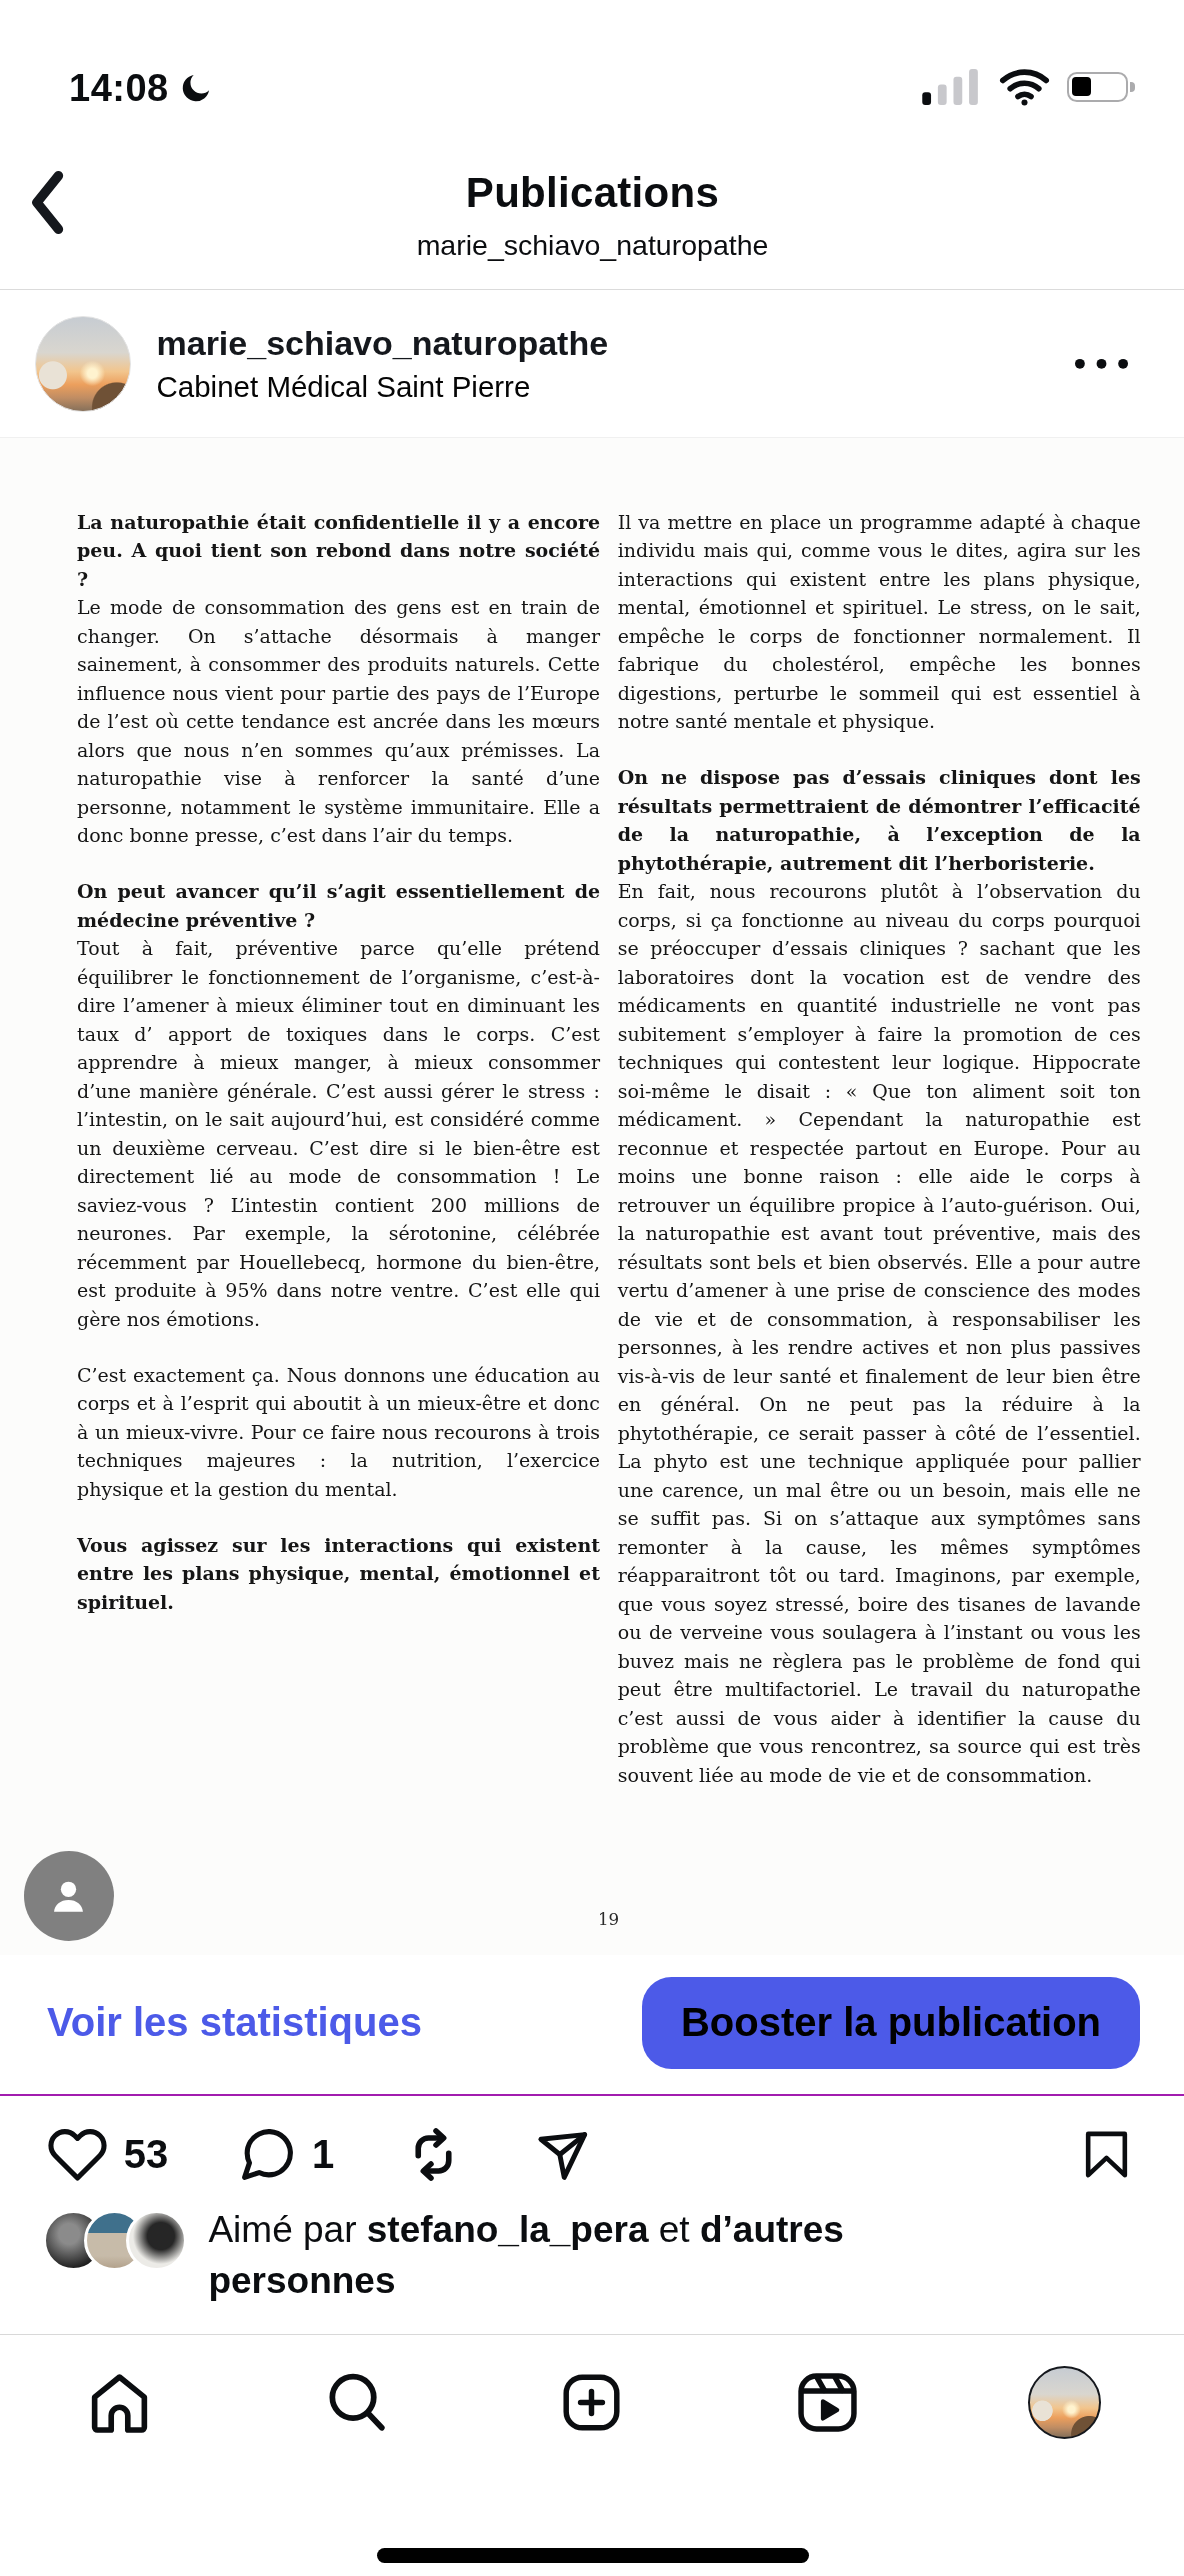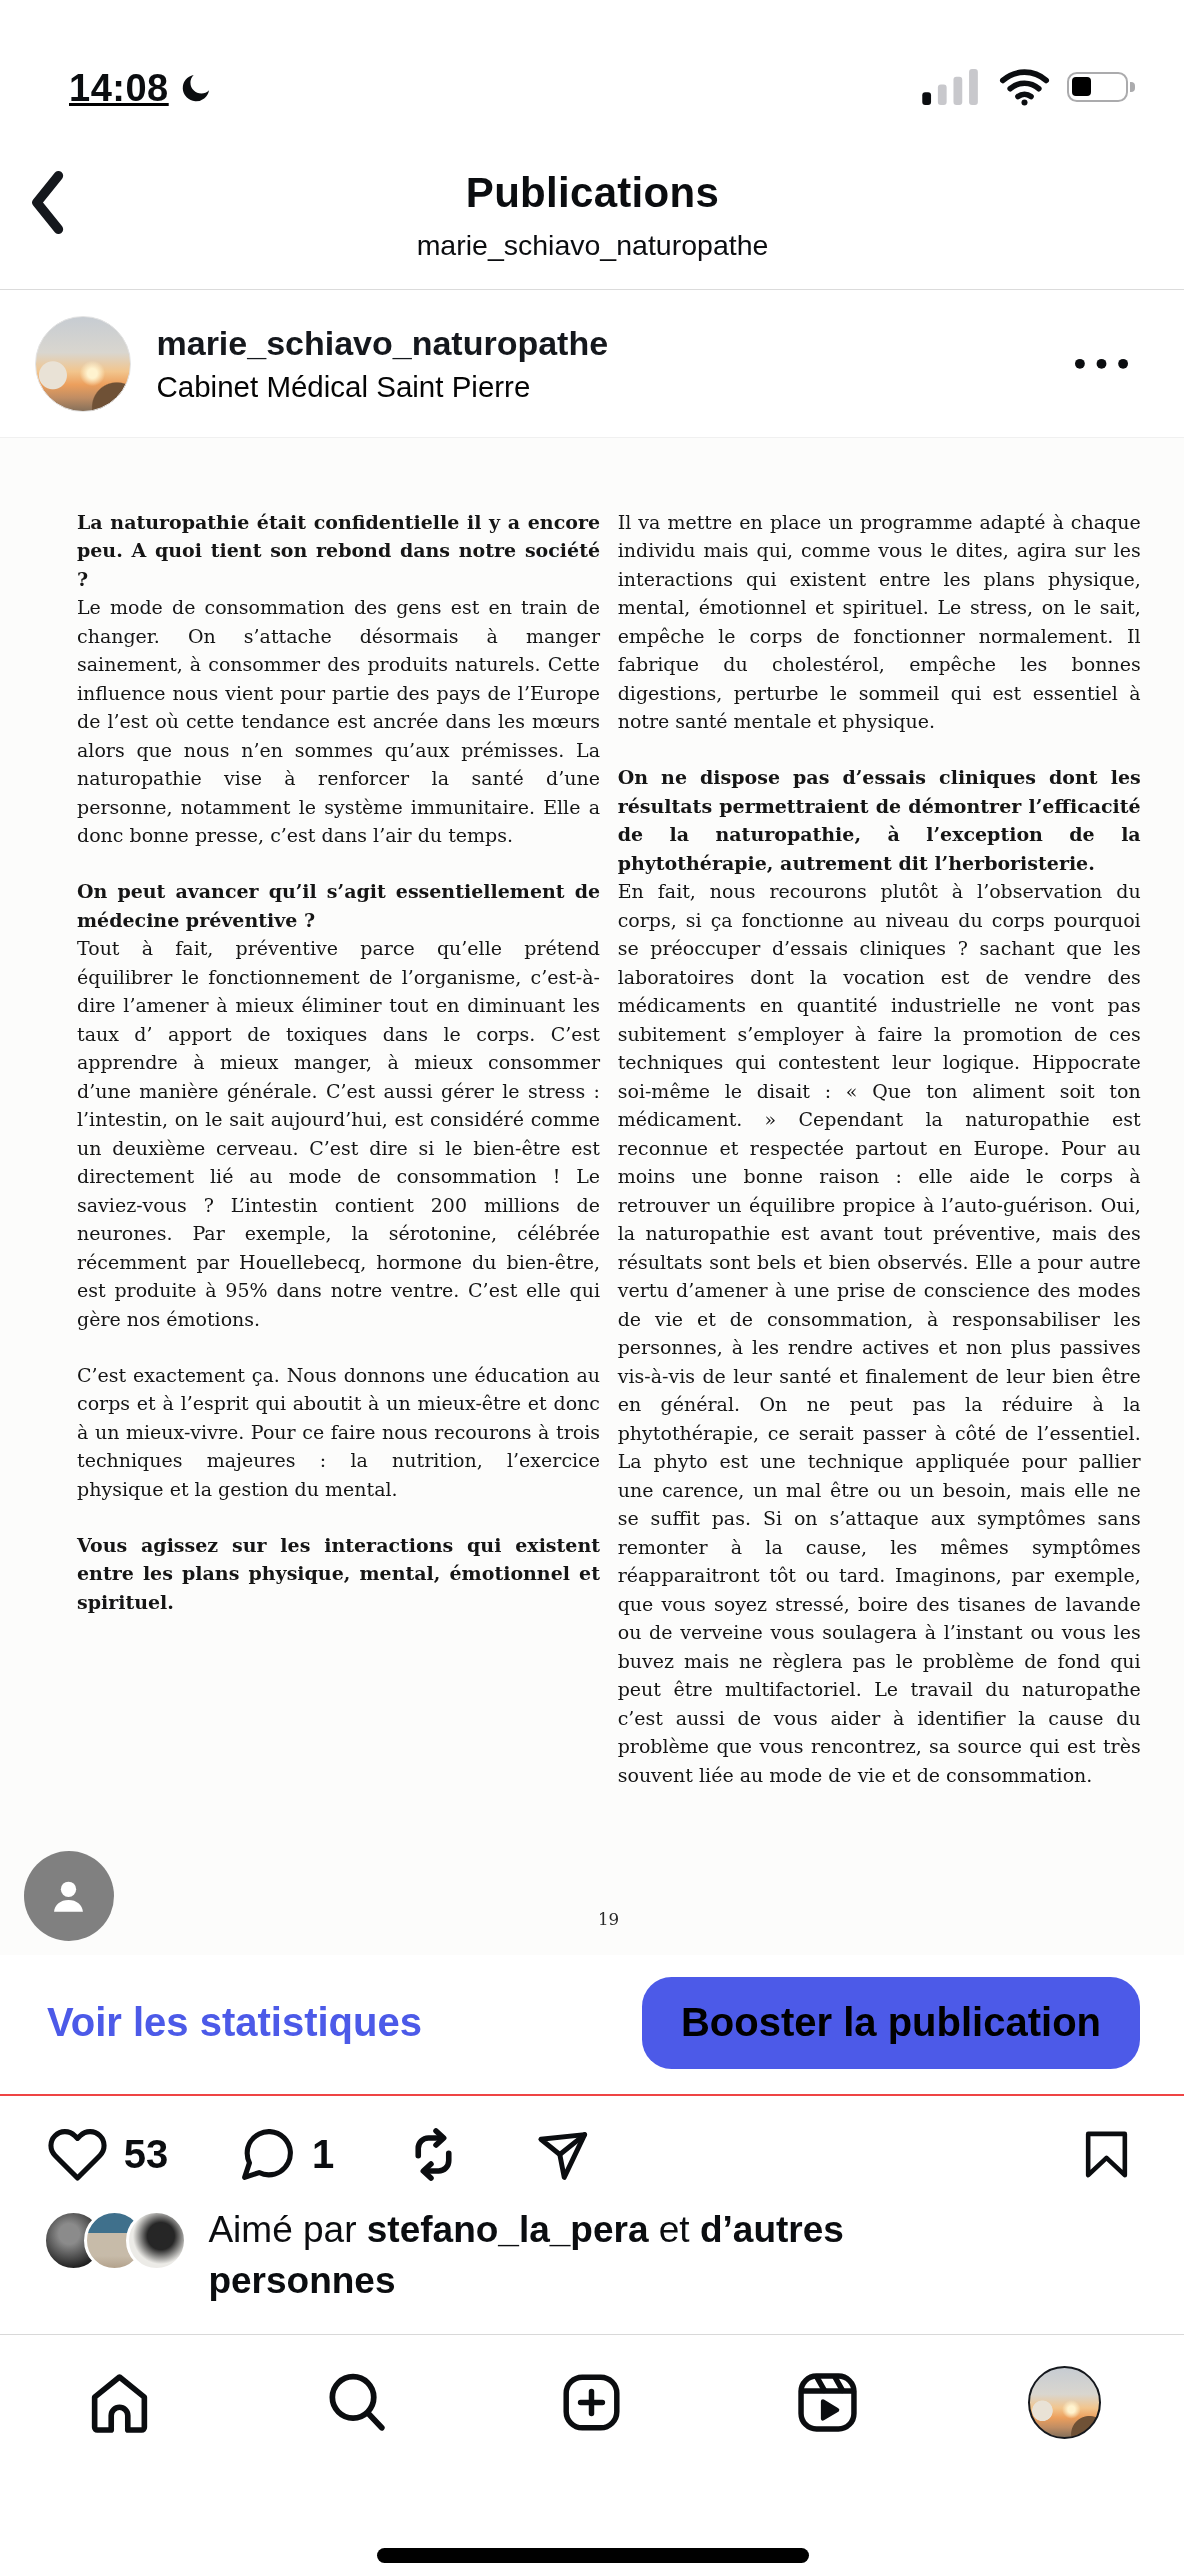--- a/index.html
+++ b/index.html
@@ -3,21 +3,21 @@
 <meta charset="utf-8">
 <style>
   :root{ --accent:#4C5AE8; --ink:#15181d; --divider:#DBDBDB; }
   *{box-sizing:border-box; margin:0; padding:0;}
   html,body{background:#fff;}
   body{font-family:"Liberation Sans", sans-serif; color:#000;}
   .screen{width:1185px; height:2576px; background:#fff; display:flex; flex-direction:column; overflow:hidden; position:relative;}
 
   
   .status-bar{height:116px; flex:0 0 auto; display:flex; align-items:flex-end; justify-content:space-between; padding:0 57px 5.9px 69px;}
-  .sb-left{display:flex; align-items:center; gap:7.9px;text-decoration:underline;}
+  .sb-left{display:flex; align-items:center; gap:7.9px;}
   .sb-time{font-size:38px; font-weight:700; letter-spacing:0.5px; color:#0b0d10;}
   .sb-right{display:flex; align-items:center; gap:15.7px; padding-bottom:3.9px;}
   .battery{position:relative; width:61px; height:30px; border:2.9px solid #ABABAD; border-radius:9.8px; display:flex; align-items:center; padding:2.9px;}
   .battery-fill{width:19.6px; height:18.7px; background:#000; border-radius:3.9px;}
   .battery-tip{position:absolute; right:-8.8px; top:7.9px; width:4.9px; height:10.8px; background:#ABABAD; border-radius:0 3.9px 3.9px 0;}
 
   
   .nav-header{position:relative; flex:0 0 auto; text-align:center; padding:53px 0 27.5px; border-bottom:1px solid var(--divider);}
   .back-btn{position:absolute; left:23.6px; top:51px; width:55px; height:71px; background:none; border:none; cursor:pointer;}
   .nh-title{font-size:42px; font-weight:800; color:#0b0d10; letter-spacing:0.3px;}
@@ -40,21 +40,21 @@
   .media{flex:1 1 auto; position:relative; background:#FCFCFB; overflow:hidden; padding:25.5px 45px 0 77px;}
   .columns{display:flex; gap:17.7px; font-family:"DejaVu Serif","Liberation Serif",serif; font-size:19px; line-height:28.5px; color:#151515; text-align:justify;margin-top:44px;}
   .col{width:523px; flex:0 0 auto;}
   .qa{margin-bottom:27.5px;}
   .qa p{margin:0;}
   .qa .q{font-weight:700;}
   .page-number{position:absolute; left:77px; right:45px; bottom:25.5px; text-align:center; font-family:"DejaVu Serif","Liberation Serif",serif; font-size:16.7px; color:#2a2a2a;}
   .tag-badge{position:absolute; left:23.6px; bottom:13.8px; width:90px; height:90px; border-radius:50%; background:rgba(118,118,118,.93); display:flex; align-items:center; justify-content:center; border:none; cursor:pointer;}
 
   
-  .promo-row{flex:0 0 auto; display:flex; align-items:center; justify-content:space-between; padding:21.6px 45px 25.5px 47px; border-bottom:2px solid #ef4444;}
+  .promo-row{flex:0 0 auto; display:flex; align-items:center; justify-content:space-between; padding:21.6px 45px 25.5px 47px; border-bottom:2px solid #a21caf;}
   .stats-link{font-size:40px; font-weight:700; color:var(--accent); text-decoration:none; cursor:pointer;}
   .boost-btn{font-family:"Liberation Sans",sans-serif; font-size:40px; font-weight:700; color:#000000; background:var(--accent); border:none; border-radius:29.5px; padding:23.6px 39px; cursor:pointer;}
 
   
   .action-row{flex:0 0 auto; display:flex; align-items:flex-end; padding:27.5px 51px 5.9px 45px;gap:32px;}
   .action-group{display:flex; align-items:center;}
   .action-group + .action-group{margin-left:37px;}
   .count{font-size:40px; font-weight:700; color:#0b0d10; margin-left:13.8px;}
   .spacer{flex:1;}
   .icon-btn{background:none; border:none; padding:0; cursor:pointer; display:flex; align-items:center;}

